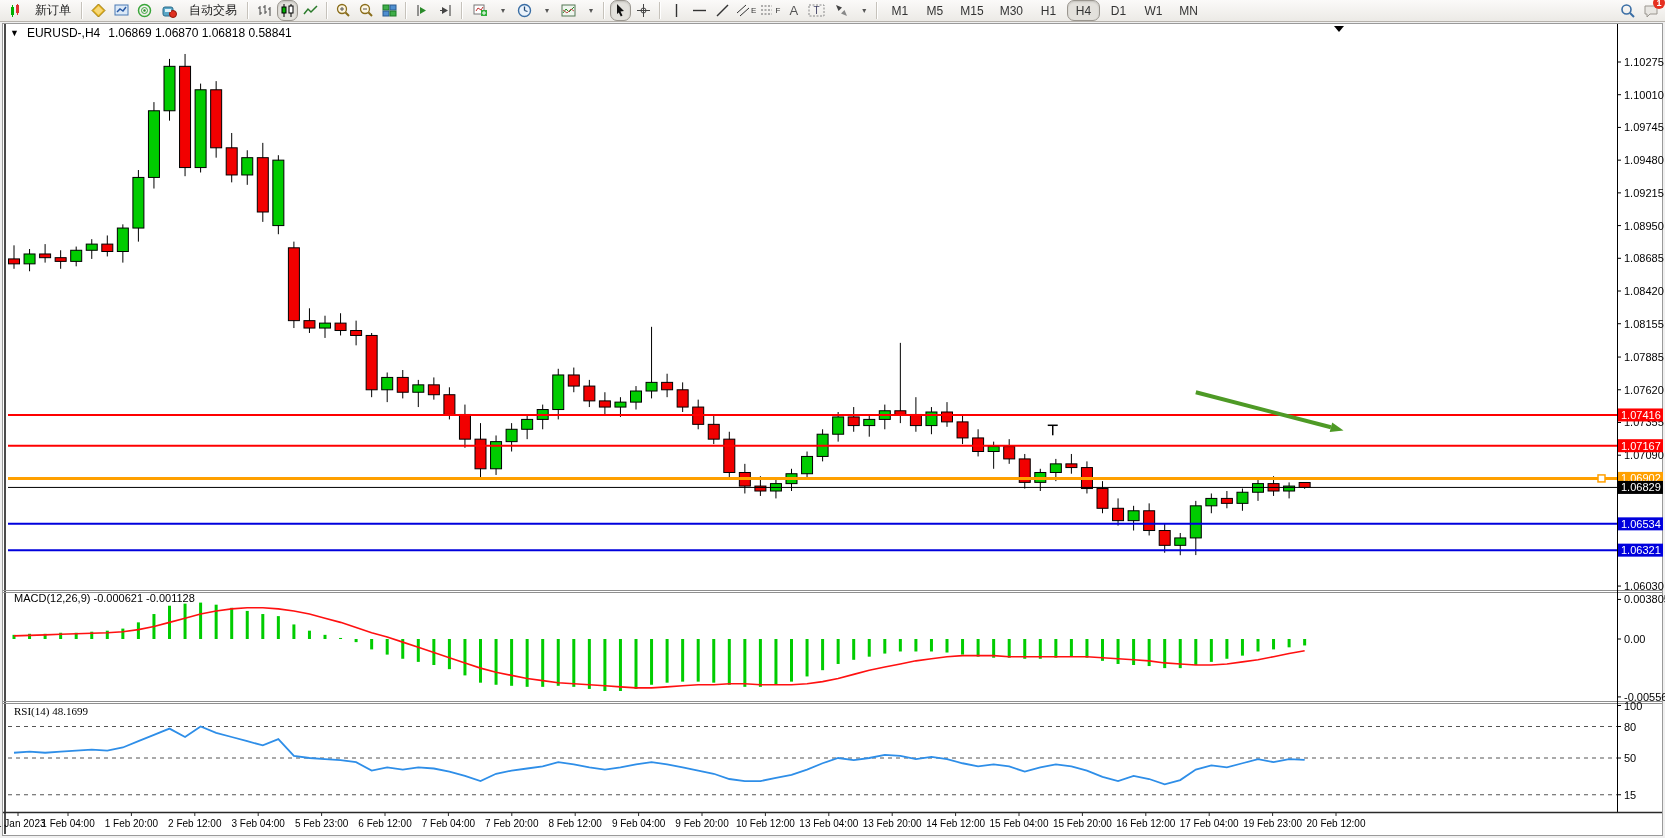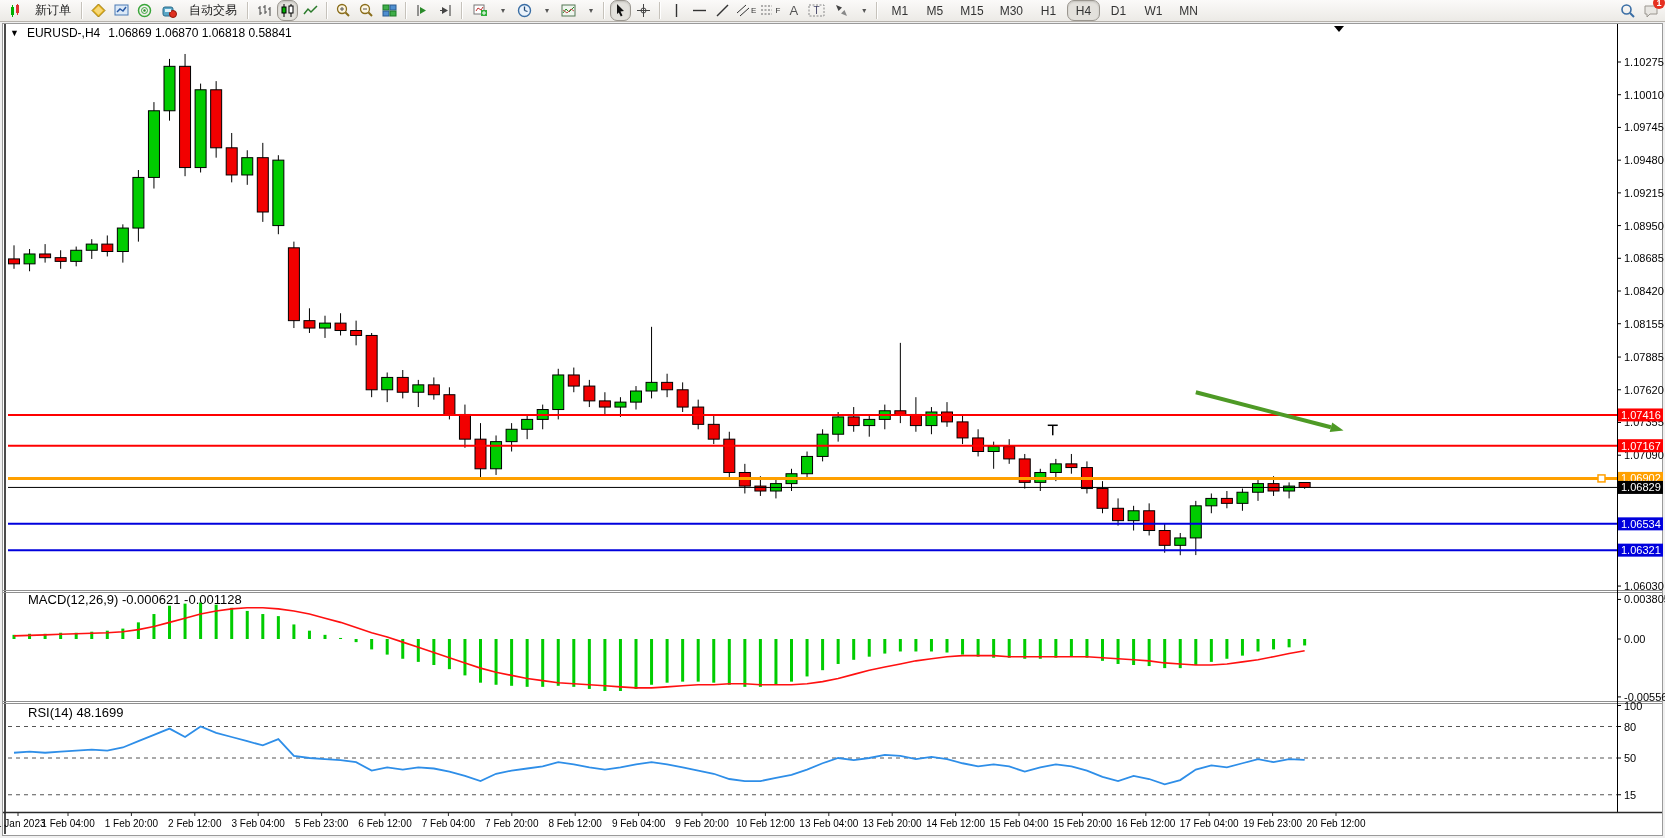--- a/index.html
+++ b/index.html
@@ -18,23 +18,23 @@
   .spacer{flex:1;}
   .badge{position:absolute;top:-4px;right:-5px;width:12px;height:12px;border-radius:50%;
     background:#e53020;color:#fff;font-size:9px;font-weight:bold;display:flex;align-items:center;justify-content:center;}
   .relwrap{position:relative;}
   
   .chart-window{position:absolute;left:2px;top:23px;width:1661px;height:813px;z-index:0;
     background:#ffffff;border:1px solid #9a9a9a;box-sizing:border-box;}
   #chart-svg{position:absolute;left:0;top:0;z-index:1;}
   .chart-title{position:absolute;left:10px;top:26px;z-index:2;font-size:12px;color:#000;display:flex;gap:8px;align-items:center;}
   .chart-title .tri{font-size:9px;color:#000;}
-  .pane-label{position:absolute;left:28px;z-index:2;font-size:13px;color:#000;}
+  .pane-label{position:absolute;left:14px;z-index:2;font-size:11px;color:#000;}
   .macd-label{top:592px;}
-  .rsi-label{top:705px;}
+  .rsi-label{top:705px;font-family:Liberation Serif, serif;}
 </style>
 </head>
 <body>
 
 <div class="root">
 
   <div class="toolbar">
     <div class="tbtn withtext">
       <svg width="14" height="14">
           <rect x="2" y="3" width="3" height="8" fill="#00b000"></rect>

